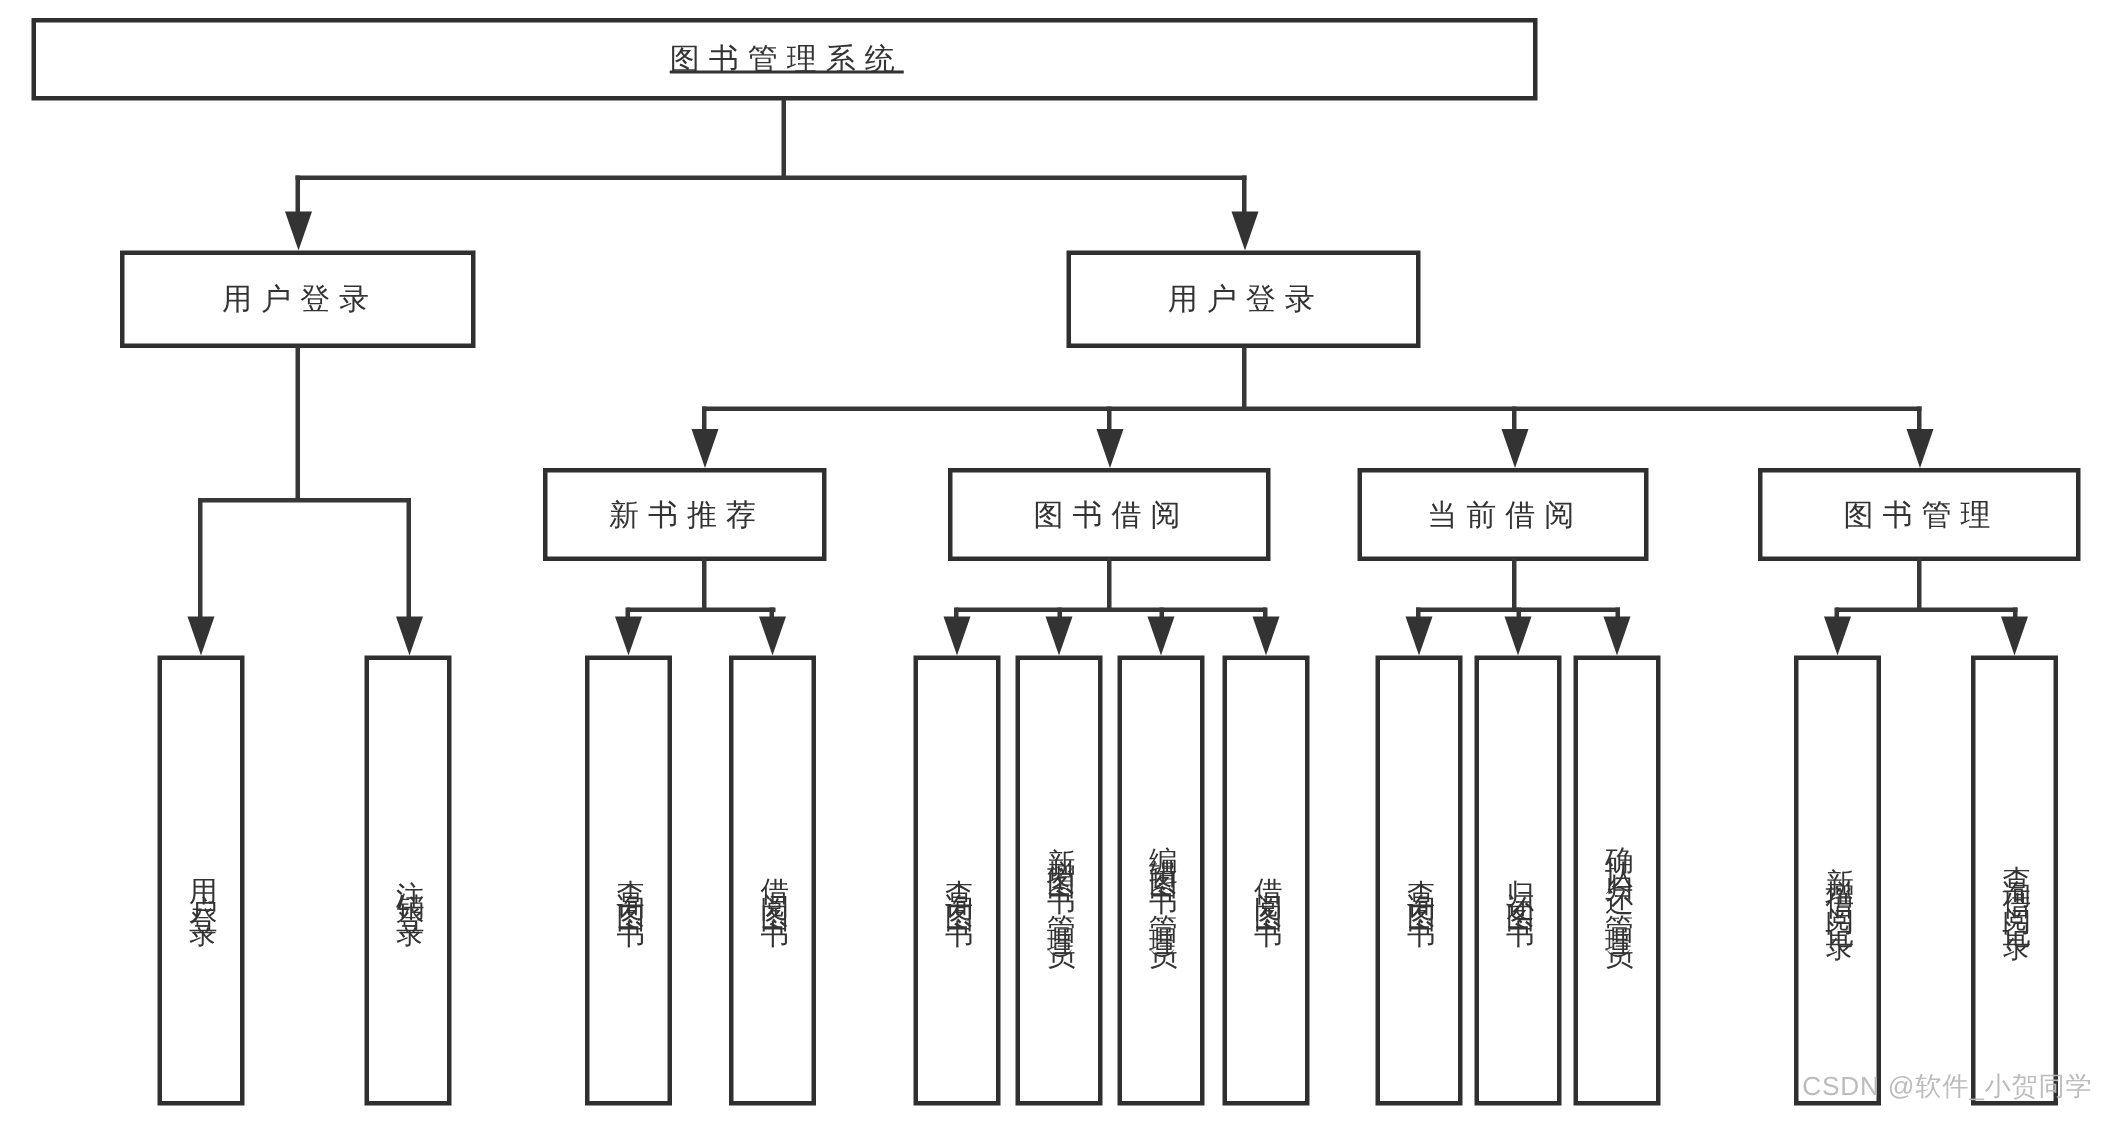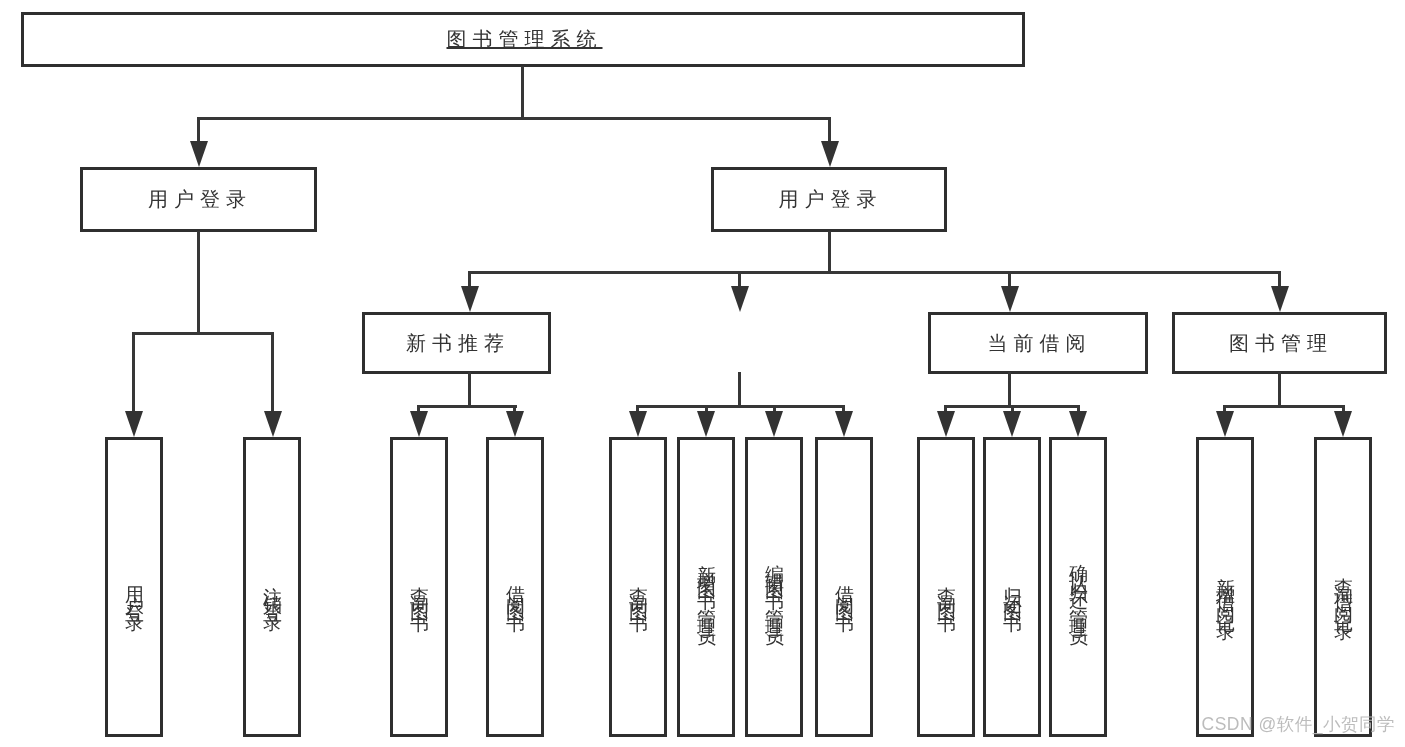--- a/index.html
+++ b/index.html
@@ -92,21 +92,24 @@
   <div class="line" style="left:738px; top:271px; width:3px; height:18px;"></div>
   <div class="tri" style="left:731px; top:286px;"></div>
   <div class="line" style="left:1008px; top:271px; width:3px; height:18px;"></div>
   <div class="tri" style="left:1001px; top:286px;"></div>
   <div class="line" style="left:1278px; top:271px; width:3px; height:18px;"></div>
   <div class="tri" style="left:1271px; top:286px;"></div>
 
   <div class="node" style="left:362px; top:312px; width:189px; height:62px;">
     <span class="lbl">新书推荐</span>
   </div>
-  <div class="node" style="left:928px; top:312px; width:220px; height:62px;">
+  <div class="node" style="left:632px; top:312px; width:215px; height:62px;">
+    <span class="lbl">图书借阅</span>
+  </div>
+  <div class="node" style="left:905px; top:312px; width:194px; height:62px;">
     <span class="lbl">当前借阅</span>
   </div>
   <div class="node" style="left:1172px; top:312px; width:215px; height:62px;">
     <span class="lbl">图书管理</span>
   </div>
 
   <div class="line" style="left:468px; top:372px; width:3px; height:35px;"></div>
   <div class="line" style="left:418px; top:405px; width:99px; height:3px;"></div>
   <div class="line" style="left:417px; top:405px; width:3px; height:10px;"></div>
   <div class="tri" style="left:410px; top:411px;"></div>

